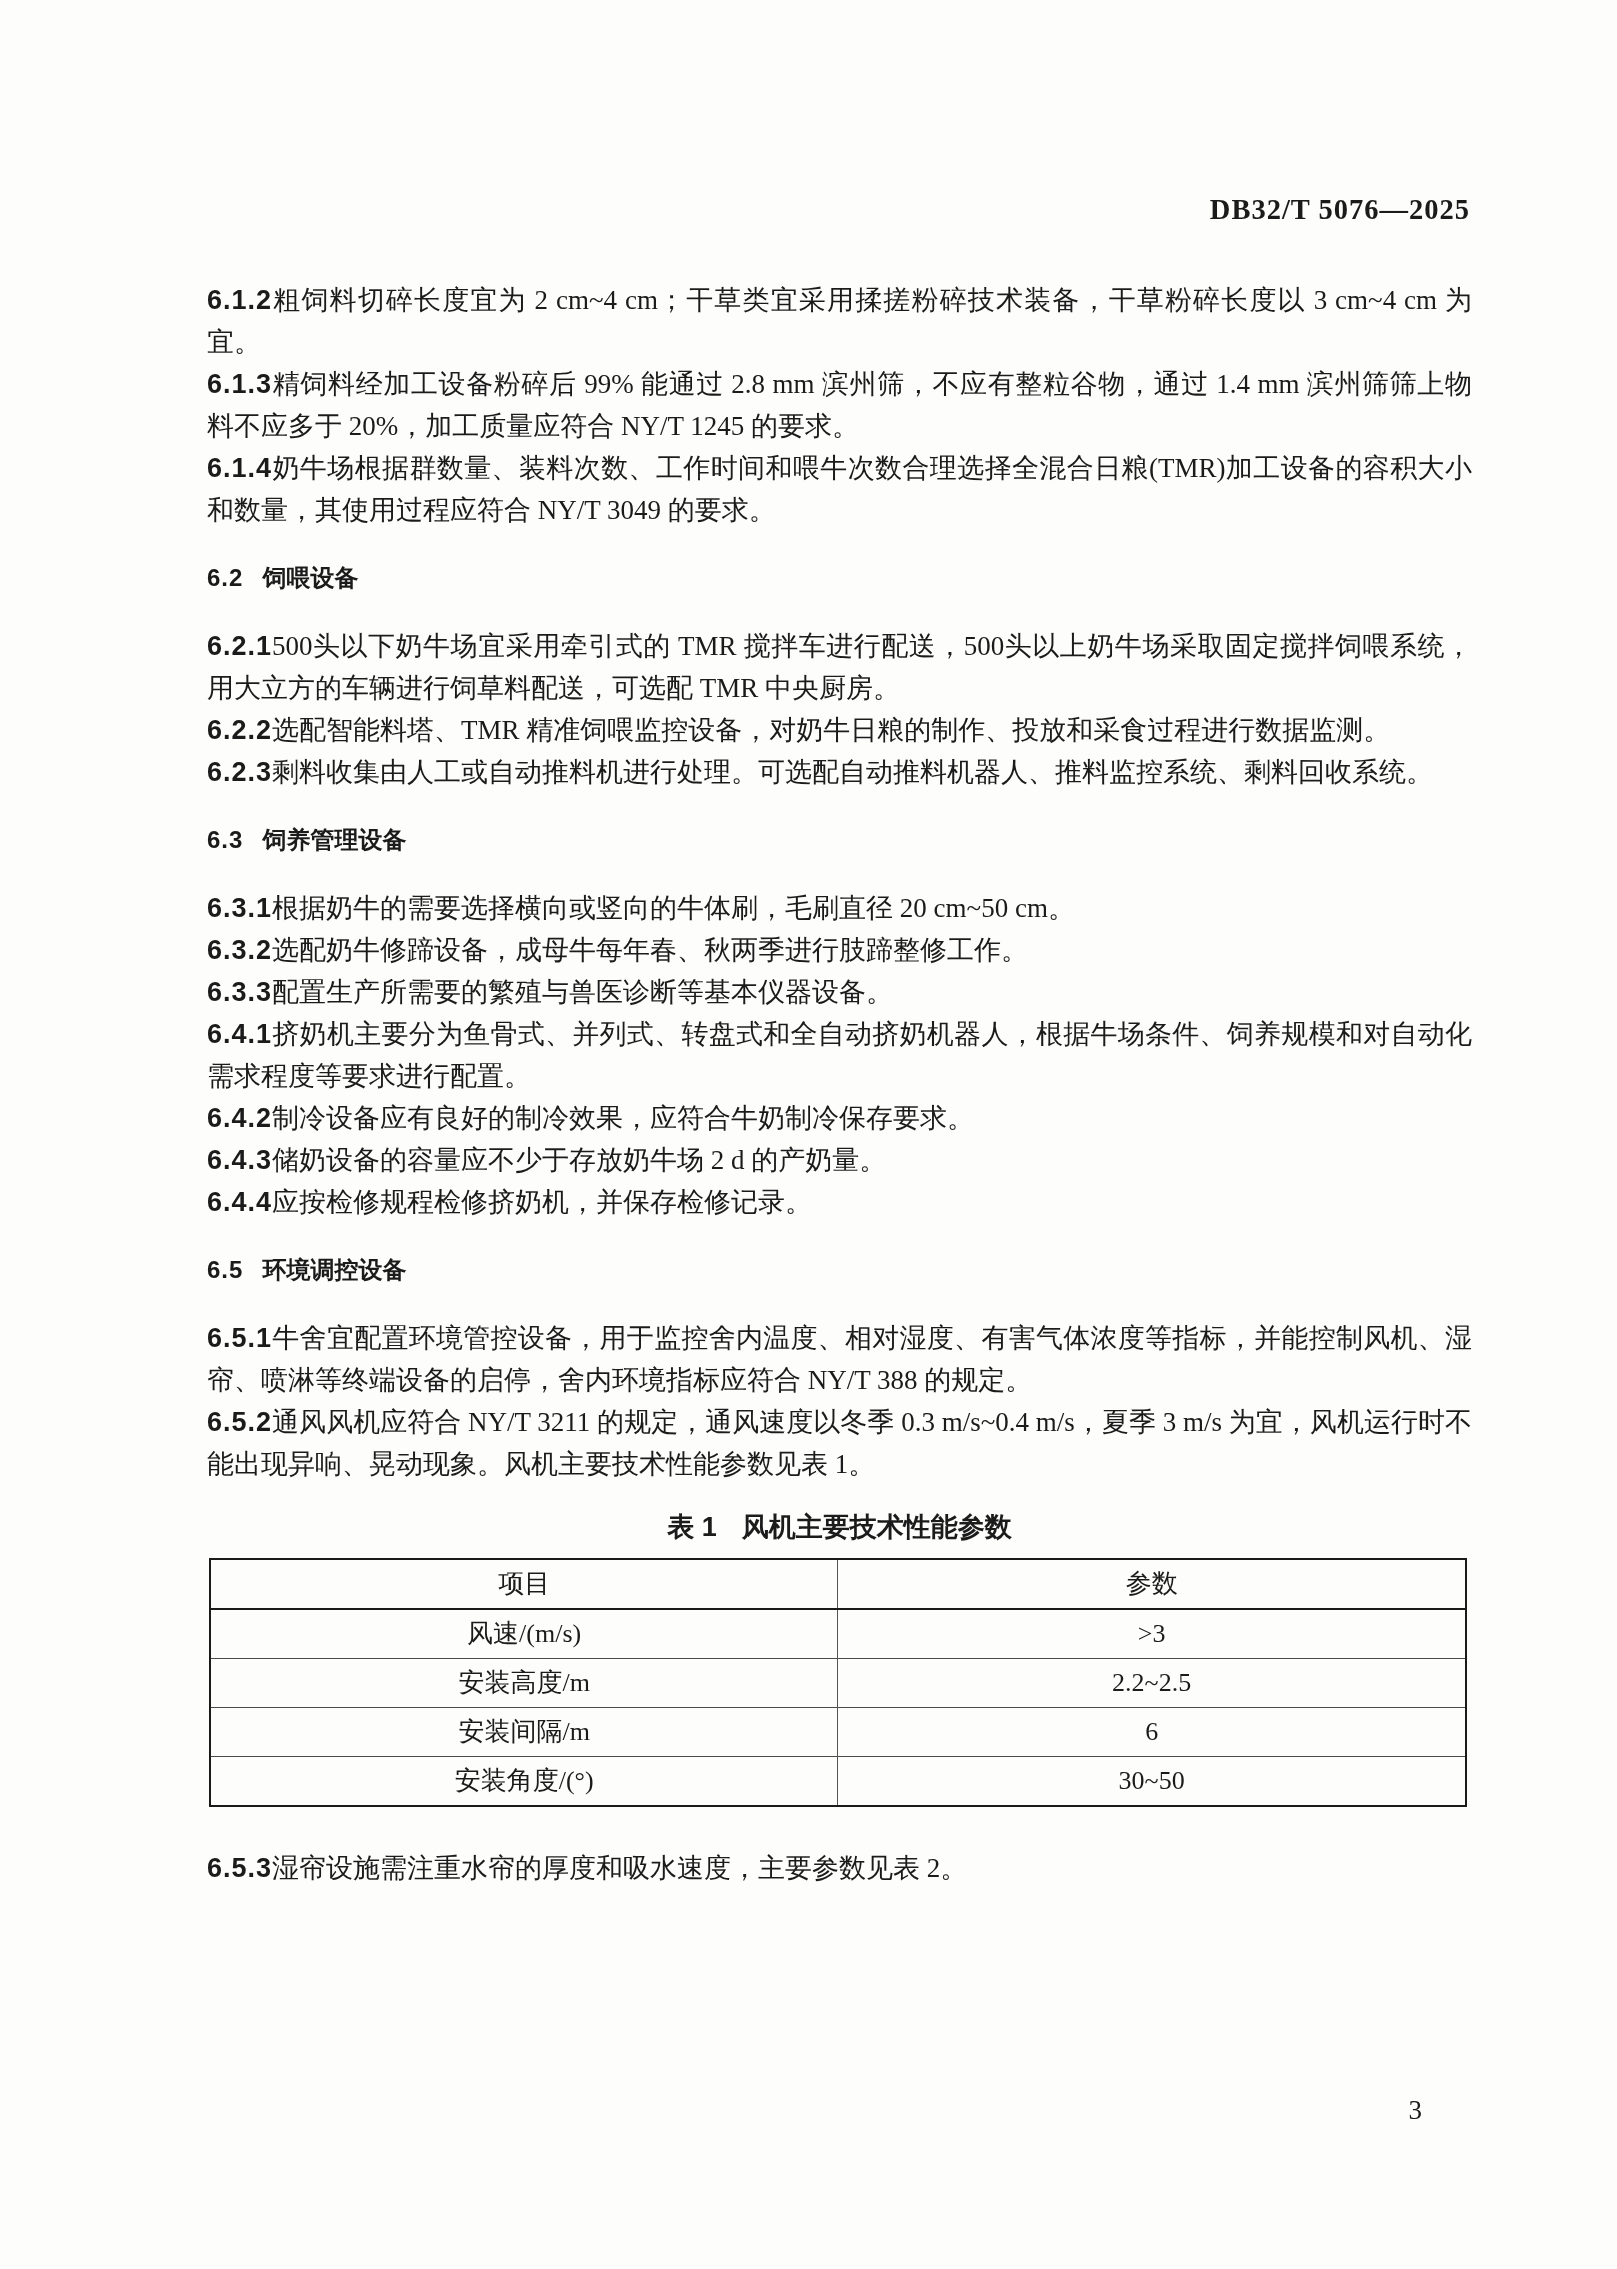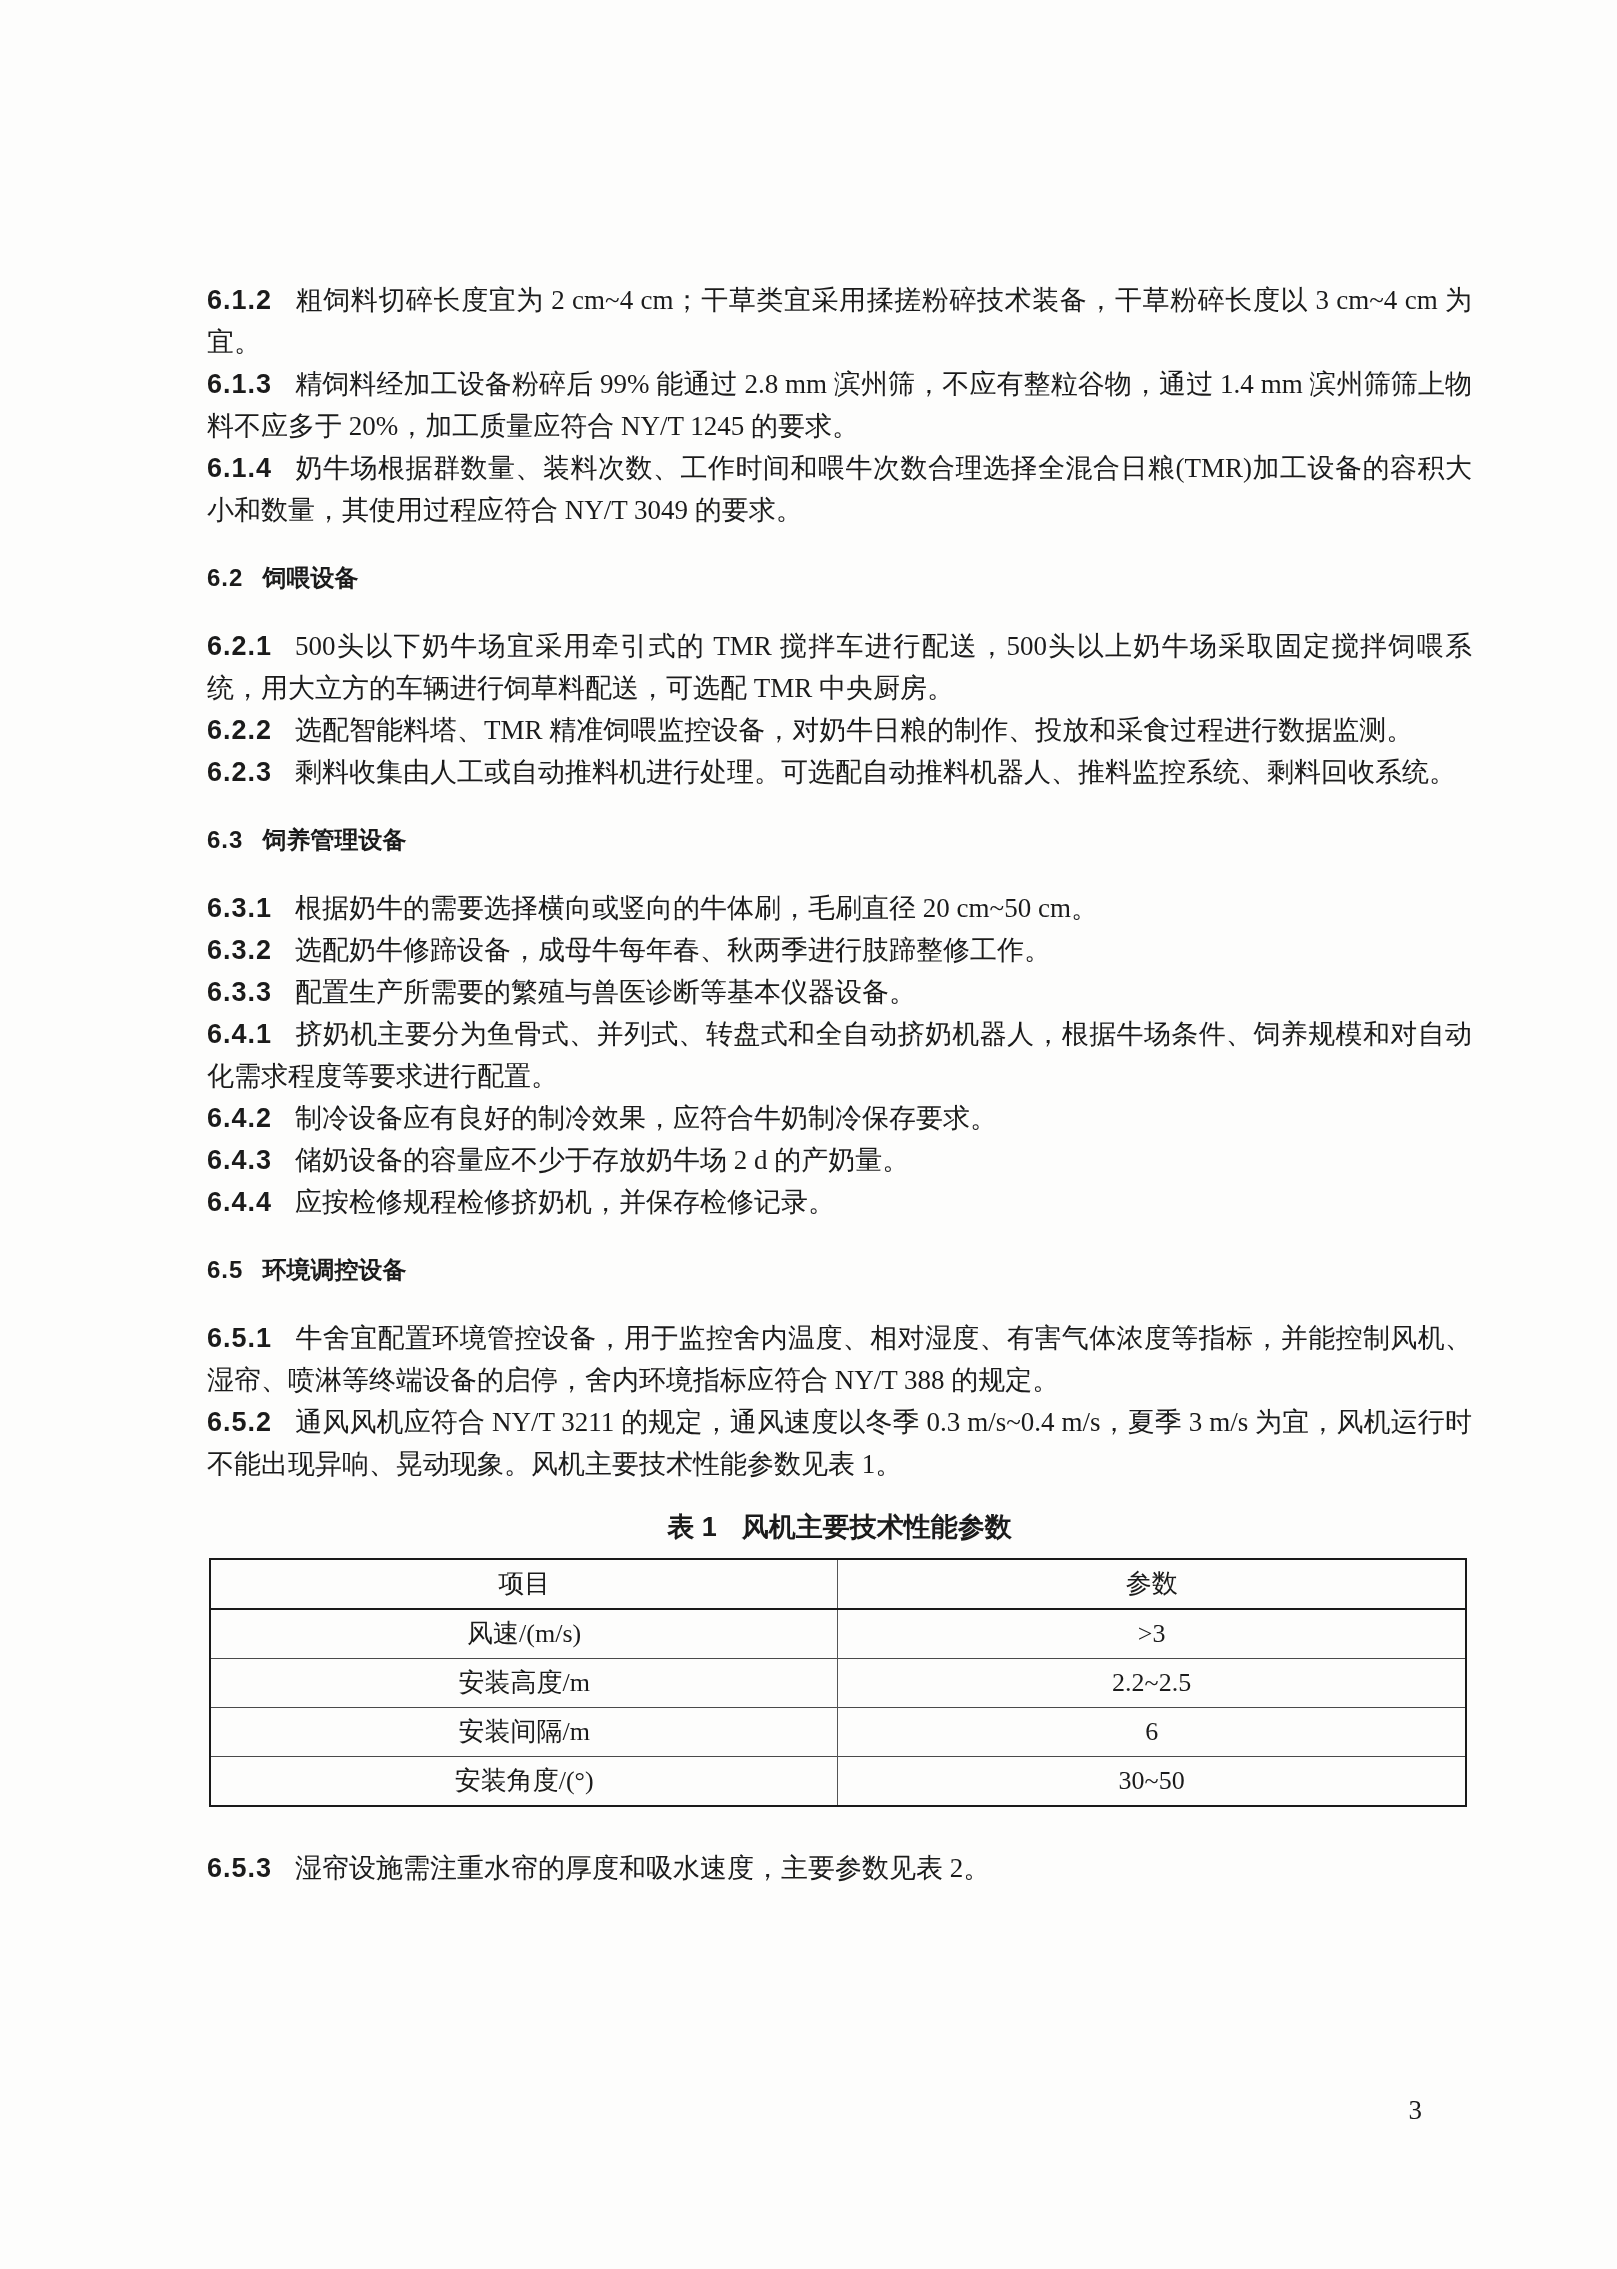--- a/index.html
+++ b/index.html
@@ -28,21 +28,20 @@
   .clause {
     margin:0;
     font-size:27px;
     line-height:42px;
     text-align:justify;
   }
   .clause-num {
     font-family:"Liberation Sans","DejaVu Sans",sans-serif;
     font-weight:bold;
     letter-spacing:1px;
-    margin-right:23px;
     white-space:nowrap;
   }
   .section-heading {
     margin:26px 0;
     font-size:24px;
     line-height:42px;
     font-weight:bold;
     font-family:"Liberation Sans","DejaVu Sans",sans-serif;
   }
   .section-heading .clause-num { margin-right:19px; }
@@ -81,20 +80,21 @@
     right:196px;
     font-size:27px;
     line-height:42px;
   }
 </style>
 </head>
 <body>
 
 <div class="page">
 
+  <div class="doc-header">DB32/T 5076—2025</div>
 
   <main class="content">
 
     <p class="clause"><span class="clause-num">6.1.2</span><span class="clause-text">粗饲料切碎长度宜为 2 cm~4 cm；干草类宜采用揉搓粉碎技术装备，干草粉碎长度以 3 cm~4 cm 为宜。</span></p>
 
     <p class="clause"><span class="clause-num">6.1.3</span><span class="clause-text">精饲料经加工设备粉碎后 99% 能通过 2.8 mm 滨州筛，不应有整粒谷物，通过 1.4 mm 滨州筛筛上物料不应多于 20%，加工质量应符合 NY/T 1245 的要求。</span></p>
 
     <p class="clause"><span class="clause-num">6.1.4</span><span class="clause-text">奶牛场根据群数量、装料次数、工作时间和喂牛次数合理选择全混合日粮(TMR)加工设备的容积大小和数量，其使用过程应符合 NY/T 3049 的要求。</span></p>
 
     <h2 class="section-heading"><span class="clause-num">6.2</span><span>饲喂设备</span></h2>

